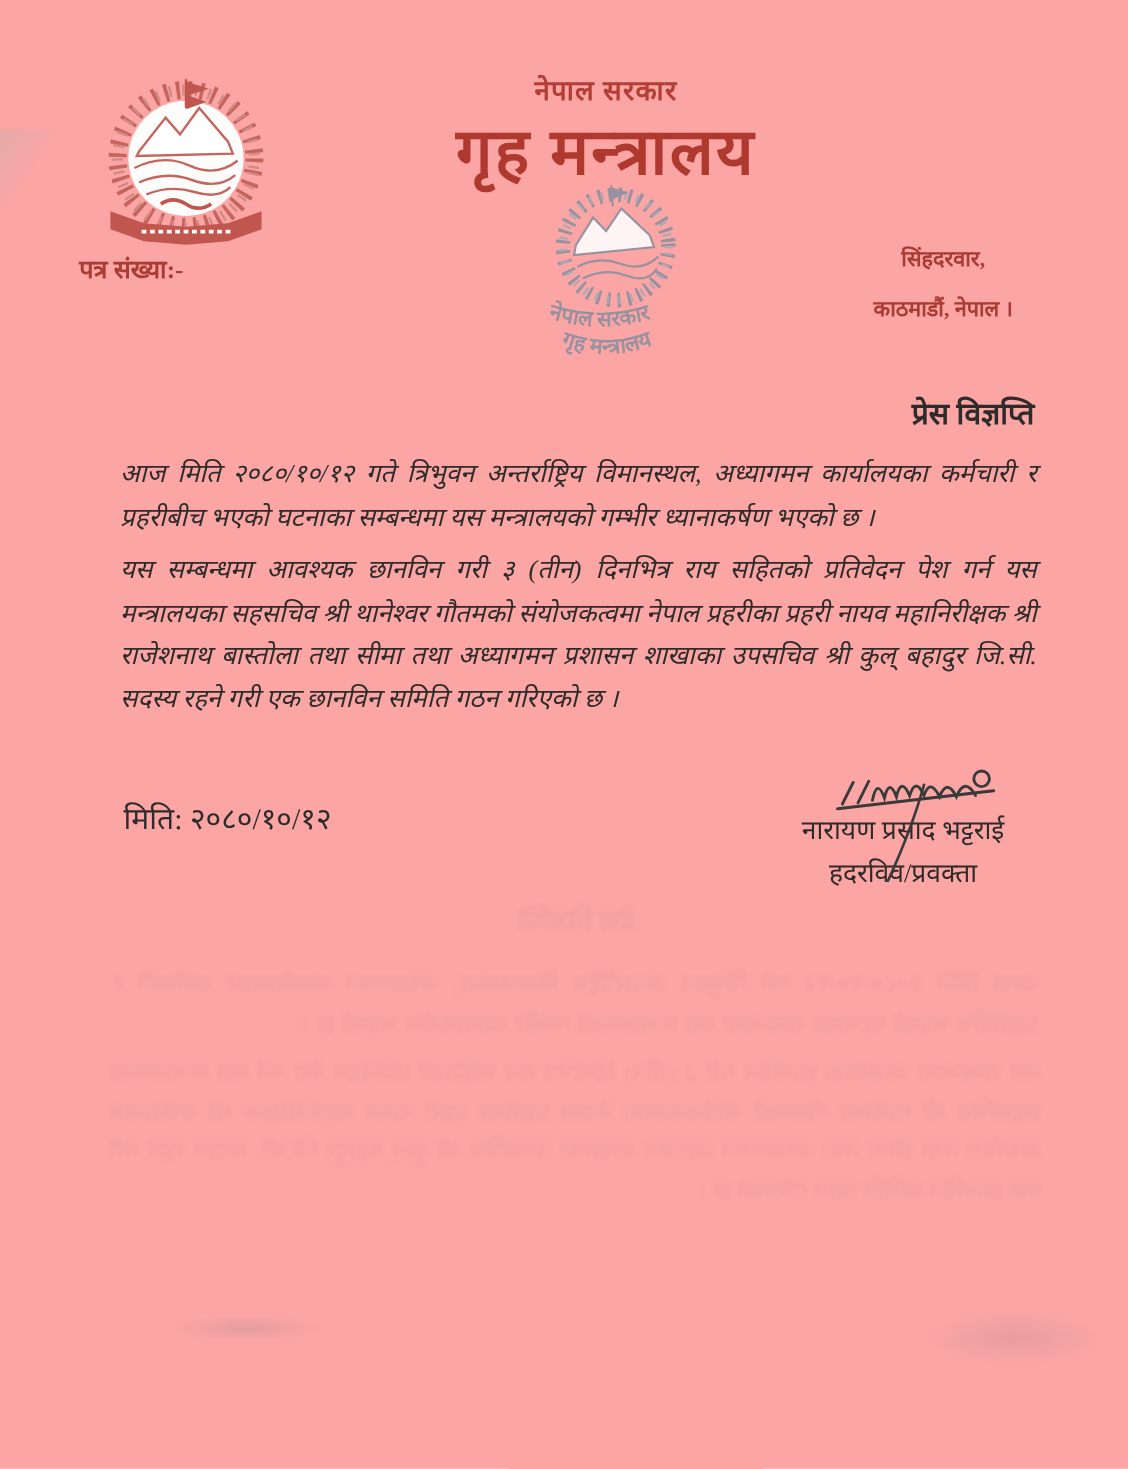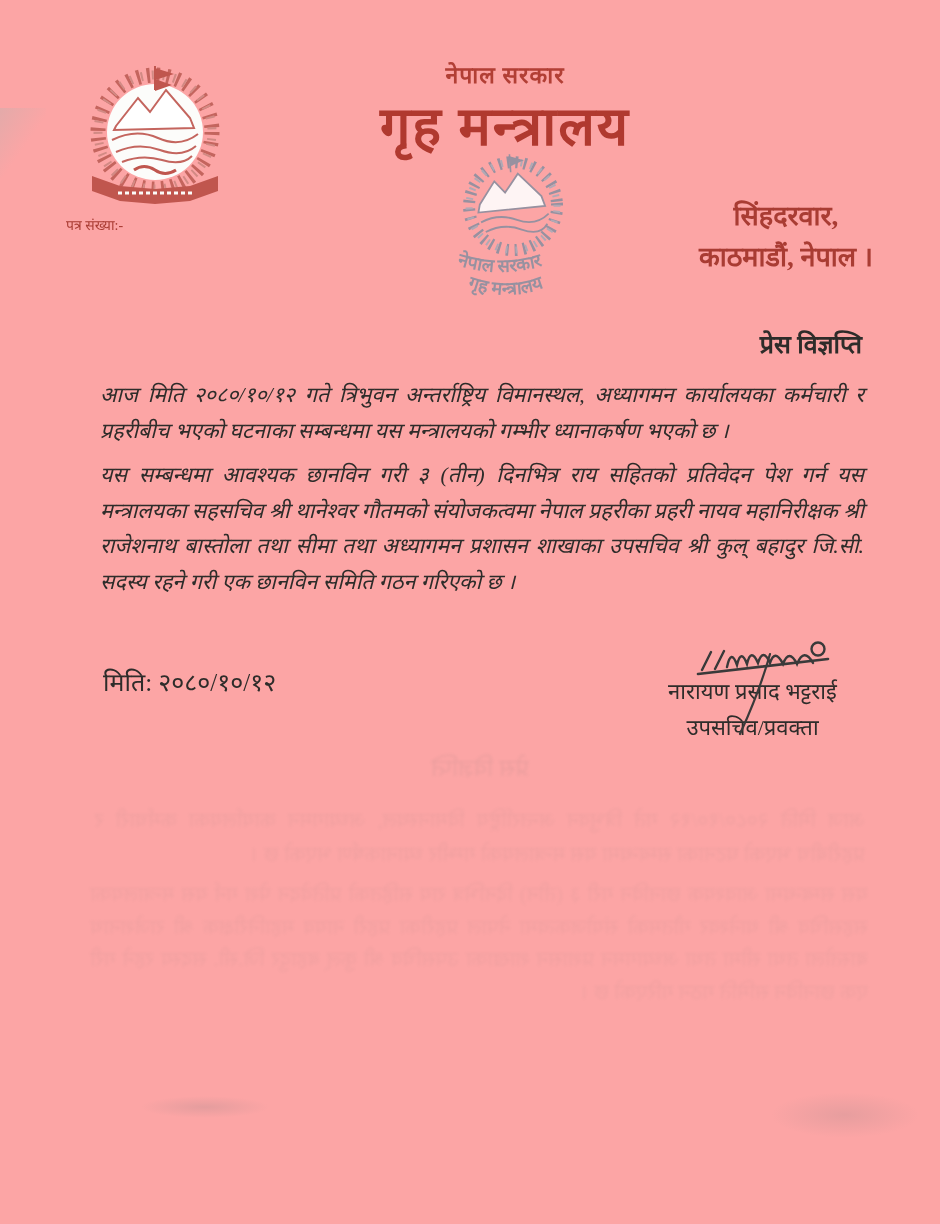--- a/index.html
+++ b/index.html
@@ -15,22 +15,22 @@
   }
   
   .header-block { position:absolute; left:70px; right:0; top:58px; text-align:center; }
   .gov-line { font-size:23px; font-weight:700; color:#b23f35; letter-spacing:1px; }
   .ministry-line { margin-top:8px; font-size:54px; font-weight:700; color:#b0392f; letter-spacing:2px; line-height:1.1; }
   
   .emblem-left { position:absolute; left:78px; top:58px; width:155px; height:156px; }
   
   .stamp { position:absolute; left:418px; top:150px; width:195px; height:168px; opacity:.88; transform:rotate(-4deg); }
   
-  .meta-left { position:absolute; left:66px; top:206px; color:#a93c33; font-weight:400; font-size:14px; line-height:39px; }
-  .address { position:absolute; left:688px; top:196px; width:196px; text-align:center; color:#a93c33; font-weight:600; font-size:27px; line-height:41px; }
+  .meta-left { position:absolute; left:66px; top:206px; color:#a93c33; font-weight:700; font-size:21px; line-height:39px; }
+  .address { position:absolute; left:688px; top:196px; width:196px; text-align:center; color:#a93c33; font-weight:600; font-size:18px; line-height:41px; }
   
   .doc-title { position:absolute; left:100px; top:326px; width:762px; text-align:right; font-size:25px; font-weight:600; }
   .para { position:absolute; left:100px; width:764px; font-size:21.5px; line-height:35.5px; text-align:justify;font-style:italic; }
   .para1 { top:378px; }
   .para2 { top:458px; }
   .date-line { position:absolute; left:103px; top:664px; font-size:25px; }
   
   .sig-svg { position:absolute; left:648px; top:628px; width:225px; height:112px; z-index:3; }
   .signer { position:absolute; left:630px; top:674px; width:245px; text-align:center; font-size:22px; line-height:36px; z-index:2; }
   
@@ -109,21 +109,21 @@
 
   <svg class="sig-svg" viewBox="0 0 225 112">
     <path d="M50,46 L180,31" stroke="#3a3a3a" stroke-width="2.6" fill="none" stroke-linecap="round"></path>
     <path d="M54,42 l9,-18 m4,17 l9,-18 m3,16 q4,-19 10,-2 q4,-17 10,-1 q4,-17 11,-1 q5,-16 12,0 q5,-15 13,1 q6,-16 14,0 q7,-17 16,-1" stroke="#3a3a3a" stroke-width="2.4" fill="none" stroke-linecap="round"></path>
     <circle cx="170" cy="21" r="6.5" stroke="#3a3a3a" stroke-width="2.4" fill="none"></circle>
     <path d="M122,26 C114,55 102,84 92,106" stroke="#3a3a3a" stroke-width="2.2" fill="none" stroke-linecap="round"></path>
   </svg>
 
   <div class="signer">
     <div>नारायण प्रसाद भट्टराई</div>
-    <div>उपसचिव/प्रवक्ता</div>
+    <div>हदरविव/प्रवक्ता</div>
   </div>
 
   <div class="ghost ghost-title">प्रेस विज्ञप्ति</div>
   <div class="ghost ghost-p1">आज मिति २०८०/१०/१२ गते त्रिभुवन अन्तर्राष्ट्रिय विमानस्थल, अध्यागमन कार्यालयका कर्मचारी र प्रहरीबीच भएको घटनाका सम्बन्धमा यस मन्त्रालयको गम्भीर ध्यानाकर्षण भएको छ ।</div>
   <div class="ghost ghost-p2">यस सम्बन्धमा आवश्यक छानविन गरी ३ (तीन) दिनभित्र राय सहितको प्रतिवेदन पेश गर्न यस मन्त्रालयका सहसचिव श्री थानेश्वर गौतमको संयोजकत्वमा नेपाल प्रहरीका प्रहरी नायव महानिरीक्षक श्री राजेशनाथ बास्तोला तथा सीमा तथा अध्यागमन प्रशासन शाखाका उपसचिव श्री कुल् बहादुर जि.सी. सदस्य रहने गरी एक छानविन समिति गठन गरिएको छ ।</div>
   <div class="smudge smudge-a"></div>
   <div class="smudge smudge-b"></div>
 
 </div>
 

